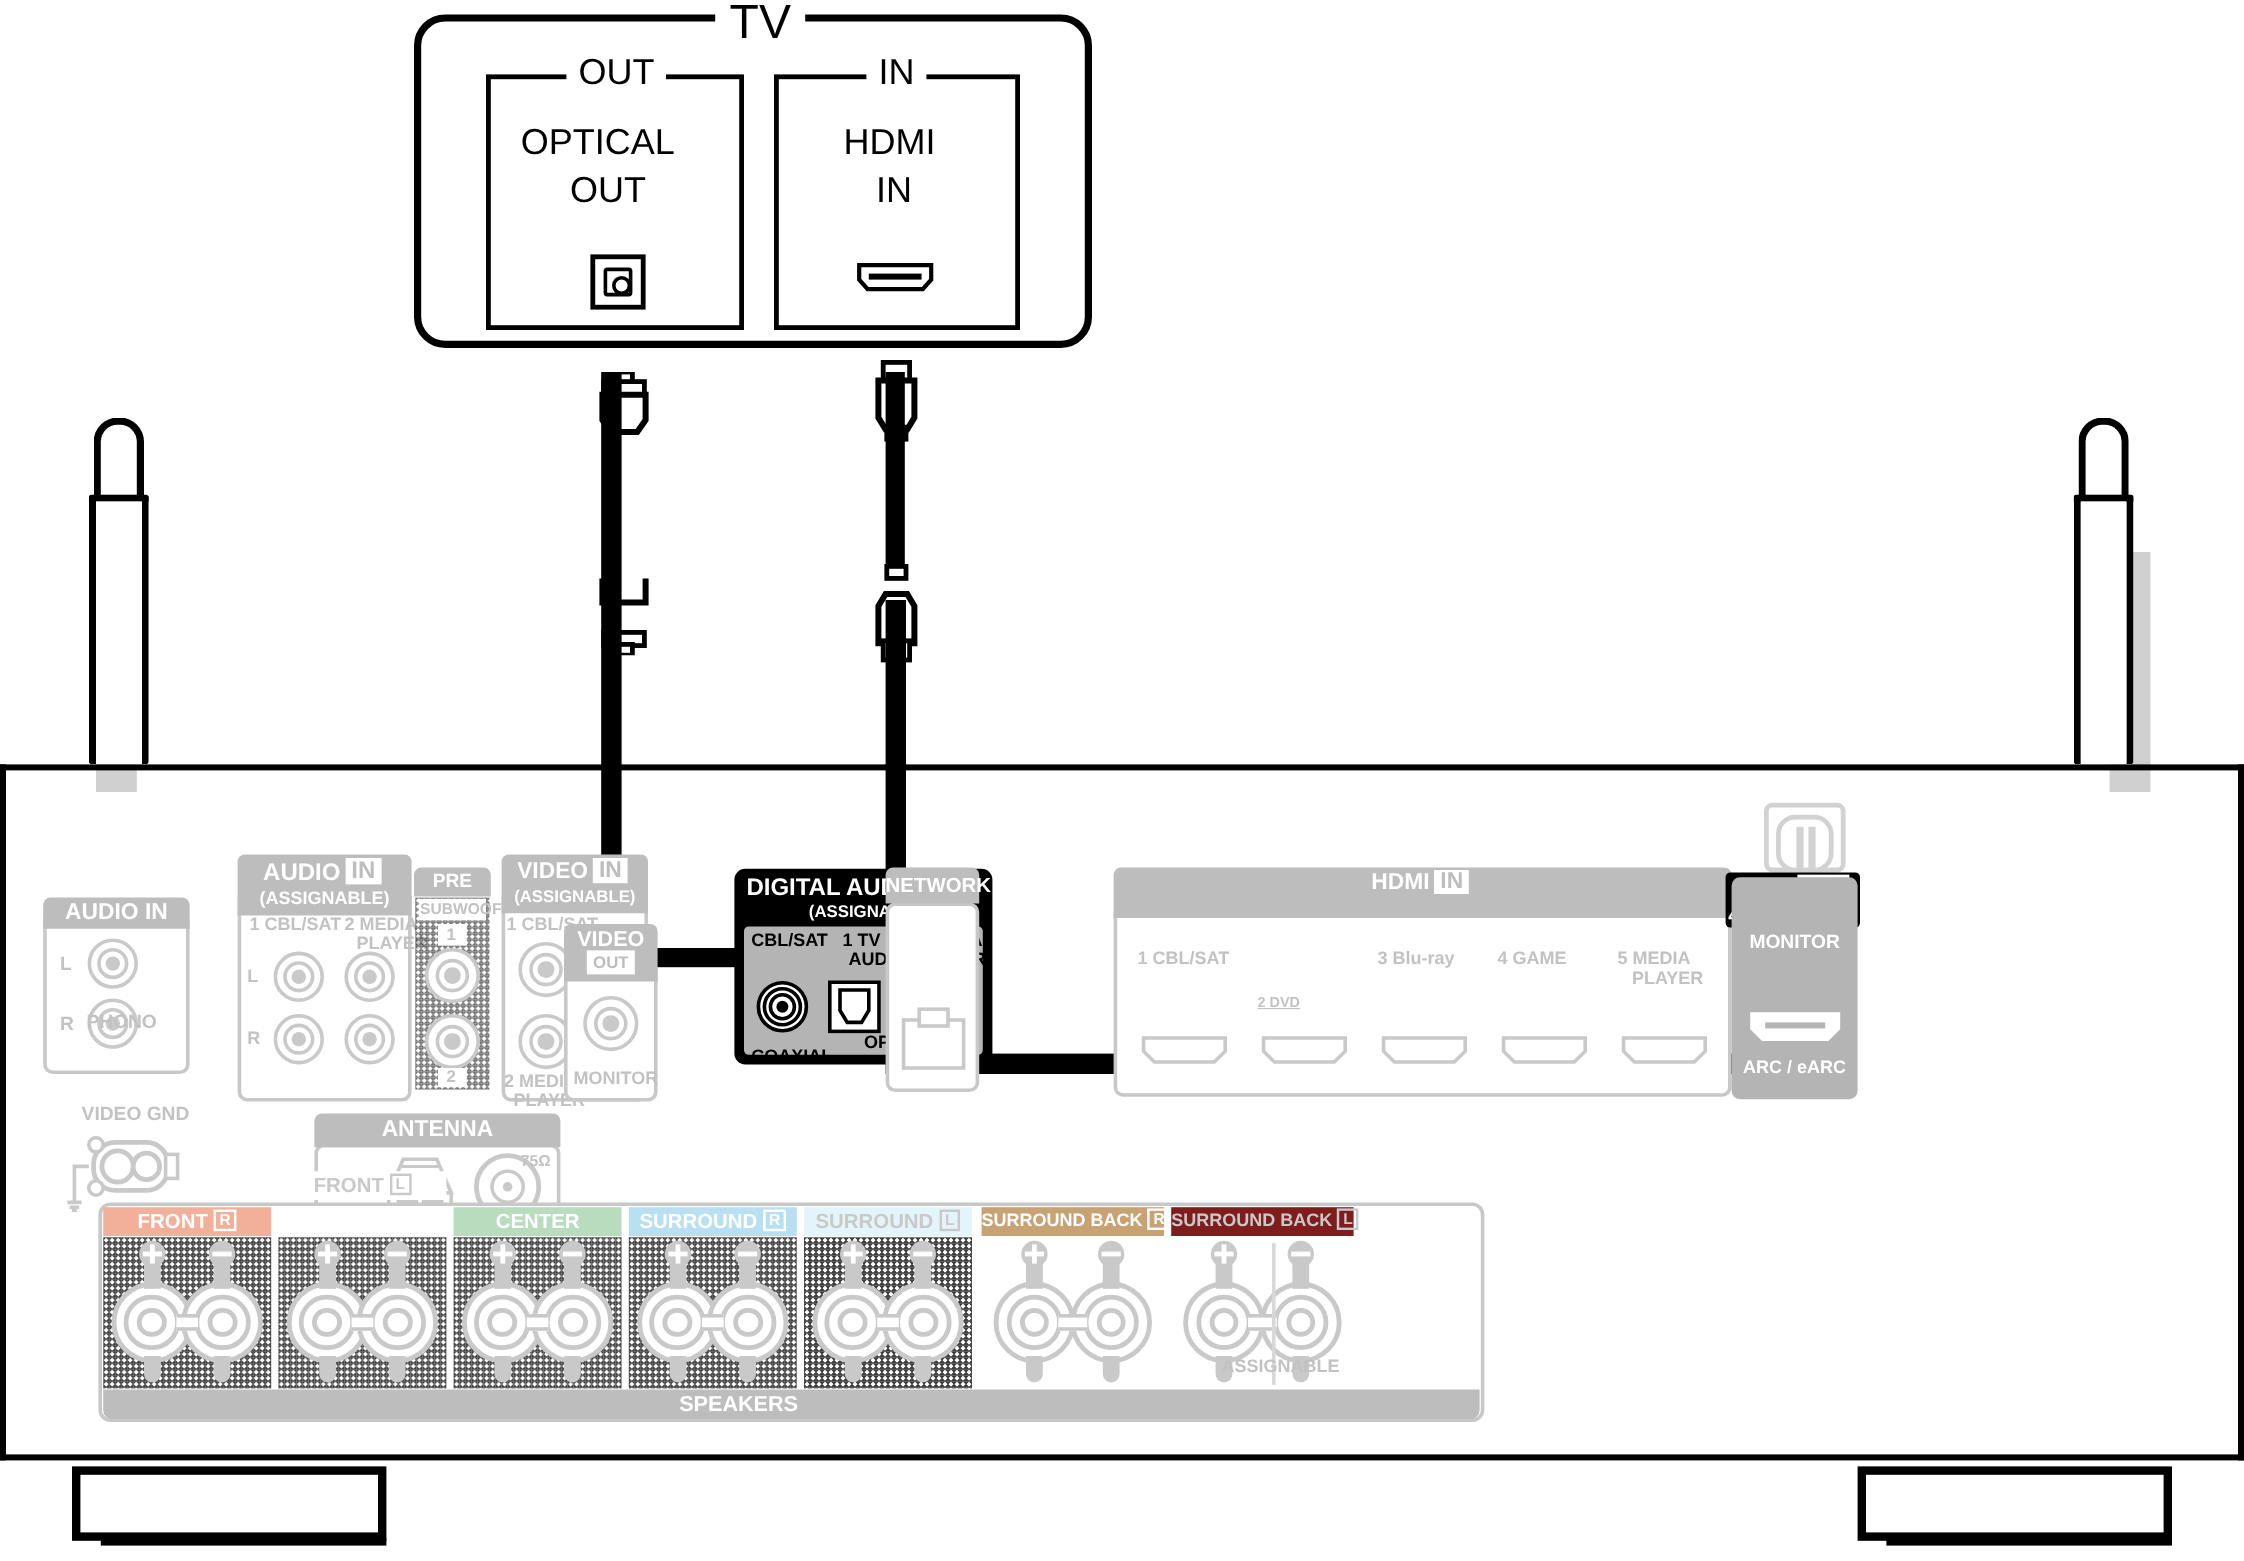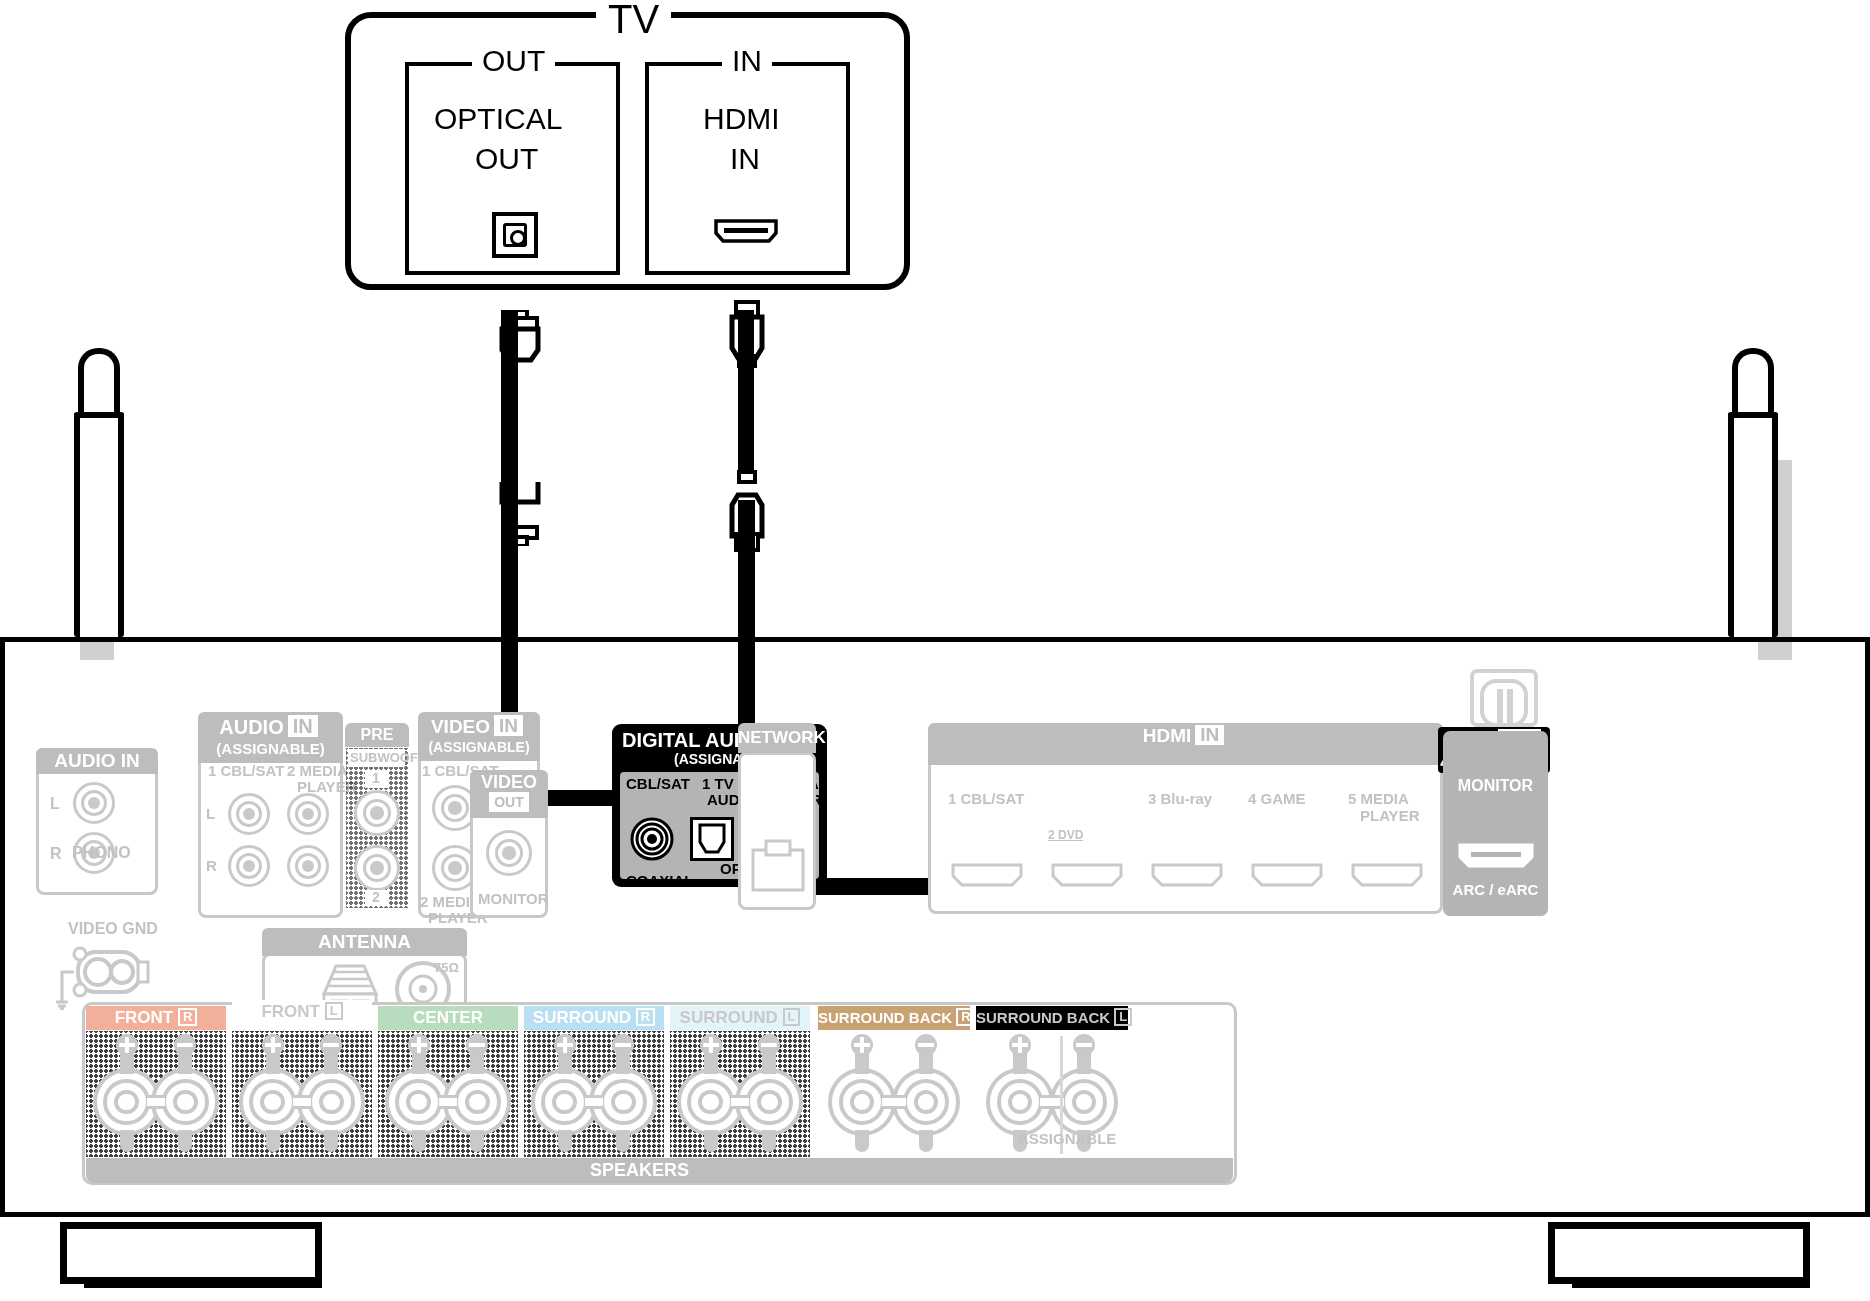--- a/index.html
+++ b/index.html
@@ -370,21 +370,21 @@
       <div class="bterm plus" style="left: 115.6px; top: 1034px;"></div>
       <div class="bpost" style="left: 151.4px; top: 1068px; width: 68px; height: 68px;">
         <div class="ring"></div>
         <div class="ring2"></div>
         <div class="ring3"></div>
       </div>
       <div class="bstem" style="left: 178.4px; top: 1052px; height: 22px;"></div>
       <div class="bstem" style="left: 178.4px; top: 1130px; height: 22px; border-radius: 0px 0px 7px 7px;"></div>
       <div class="bterm" style="left: 174.4px; top: 1034px;"></div>
       <div style="position: absolute; left: 146.6px; top: 1095px; width: 18.8px; height: 14px; background: rgb(255, 255, 255); border-top: 3px solid rgb(201, 201, 201); border-bottom: 3px solid rgb(201, 201, 201); box-sizing: border-box;"></div>
-      <div class="spk-hdr" style="left: 232px; top: 1000px; width: 140px; height: 24px; line-height: 24px; font-size: 17px; background: rgb(255, 255, 255); color: rgb(201, 201, 201);">FRONT <span style="display:inline-block;border:2px solid #c9c9c9;padding:0 3px;line-height:14px;font-size:13px;vertical-align:2px;">L</span></div>
+      <div class="spk-hdr" style="left: 232px; top: 976px; width: 140px; height: 24px; line-height: 24px; font-size: 17px; background: rgb(255, 255, 255); color: rgb(201, 201, 201);">FRONT <span style="display:inline-block;border:2px solid #c9c9c9;padding:0 3px;line-height:14px;font-size:13px;vertical-align:2px;">L</span></div>
       <div class="hatch" style="left: 232px; top: 1031px; width: 140px; height: 126px; opacity: 0.75;"></div>
       <div class="bpost" style="left: 238.6px; top: 1068px; width: 68px; height: 68px;">
         <div class="ring"></div>
         <div class="ring2"></div>
         <div class="ring3"></div>
       </div>
       <div class="bstem" style="left: 265.6px; top: 1052px; height: 22px;"></div>
       <div class="bstem" style="left: 265.6px; top: 1130px; height: 22px; border-radius: 0px 0px 7px 7px;"></div>
       <div class="bterm plus" style="left: 261.6px; top: 1034px;"></div>
       <div class="bpost" style="left: 297.4px; top: 1068px; width: 68px; height: 68px;">
@@ -464,42 +464,42 @@
       <div class="bterm plus" style="left: 851.08px; top: 1034px;"></div>
       <div class="bpost" style="left: 891.92px; top: 1068px; width: 68px; height: 68px;">
         <div class="ring"></div>
         <div class="ring2"></div>
         <div class="ring3"></div>
       </div>
       <div class="bstem" style="left: 918.92px; top: 1052px; height: 22px;"></div>
       <div class="bstem" style="left: 918.92px; top: 1130px; height: 22px; border-radius: 0px 0px 7px 7px;"></div>
       <div class="bterm" style="left: 914.92px; top: 1034px;"></div>
       <div style="position: absolute; left: 882.08px; top: 1095px; width: 23.84px; height: 14px; background: rgb(255, 255, 255); border-top: 3px solid rgb(201, 201, 201); border-bottom: 3px solid rgb(201, 201, 201); box-sizing: border-box;"></div>
-      <div class="spk-hdr" style="left: 976px; top: 1006px; width: 152px; height: 24px; line-height: 24px; font-size: 15px; background: #000000; color: rgb(201, 201, 201);">SURROUND BACK <span style="display:inline-block;border:2px solid #c9c9c9;padding:0 3px;line-height:14px;font-size:13px;vertical-align:2px;">L</span></div>
+      <div class="spk-hdr" style="left: 976px; top: 1006px; width: 152px; height: 24px; line-height: 24px; font-size: 15px; background: #7f1d1d; color: rgb(201, 201, 201);">SURROUND BACK <span style="display:inline-block;border:2px solid #c9c9c9;padding:0 3px;line-height:14px;font-size:13px;vertical-align:2px;">L</span></div>
       <div class="bpost" style="left: 986.08px; top: 1068px; width: 68px; height: 68px;">
         <div class="ring"></div>
         <div class="ring2"></div>
         <div class="ring3"></div>
       </div>
       <div class="bstem" style="left: 1013.08px; top: 1052px; height: 22px;"></div>
       <div class="bstem" style="left: 1013.08px; top: 1130px; height: 22px; border-radius: 0px 0px 7px 7px;"></div>
       <div class="bterm plus" style="left: 1009.08px; top: 1034px;"></div>
       <div class="bpost" style="left: 1049.92px; top: 1068px; width: 68px; height: 68px;">
         <div class="ring"></div>
         <div class="ring2"></div>
         <div class="ring3"></div>
       </div>
       <div class="bstem" style="left: 1076.92px; top: 1052px; height: 22px;"></div>
       <div class="bstem" style="left: 1076.92px; top: 1130px; height: 22px; border-radius: 0px 0px 7px 7px;"></div>
       <div class="bterm" style="left: 1072.92px; top: 1034px;"></div>
       <div style="position: absolute; left: 1040.08px; top: 1095px; width: 23.84px; height: 14px; background: rgb(255, 255, 255); border-top: 3px solid rgb(201, 201, 201); border-bottom: 3px solid rgb(201, 201, 201); box-sizing: border-box;"></div>
       <div style="position: absolute; left: 1060px; top: 1036px; width: 3px; height: 118px; background: rgb(216, 216, 216);"></div>
     </div>
   <div class="abs" style="left:86px;top:1158px;width:1147px;height:25px;background:#bdbdbd;border-radius:0 0 8px 8px;">
-    <span style="position:absolute;left:480px;top:2px;color:#fff;font-weight:bold;font-size:18px;margin-left:24px;">SPEAKERS</span>
+    <span style="position:absolute;left:480px;top:2px;color:#fff;font-weight:bold;font-size:18px;">SPEAKERS</span>
   </div>
   <div class="lbl-grey" style="left:1018px;top:1130px;font-size:15px;">ASSIGNABLE</div>
 
   <div class="stand" style="left:60px;top:1222px;width:262px;height:62px;"></div>
   <div class="stand-lip" style="left:84px;top:1282px;width:238px;"></div>
   <div class="stand" style="left:1548px;top:1222px;width:262px;height:62px;"></div>
   <div class="stand-lip" style="left:1572px;top:1282px;width:238px;"></div>
 
 </div>
 

